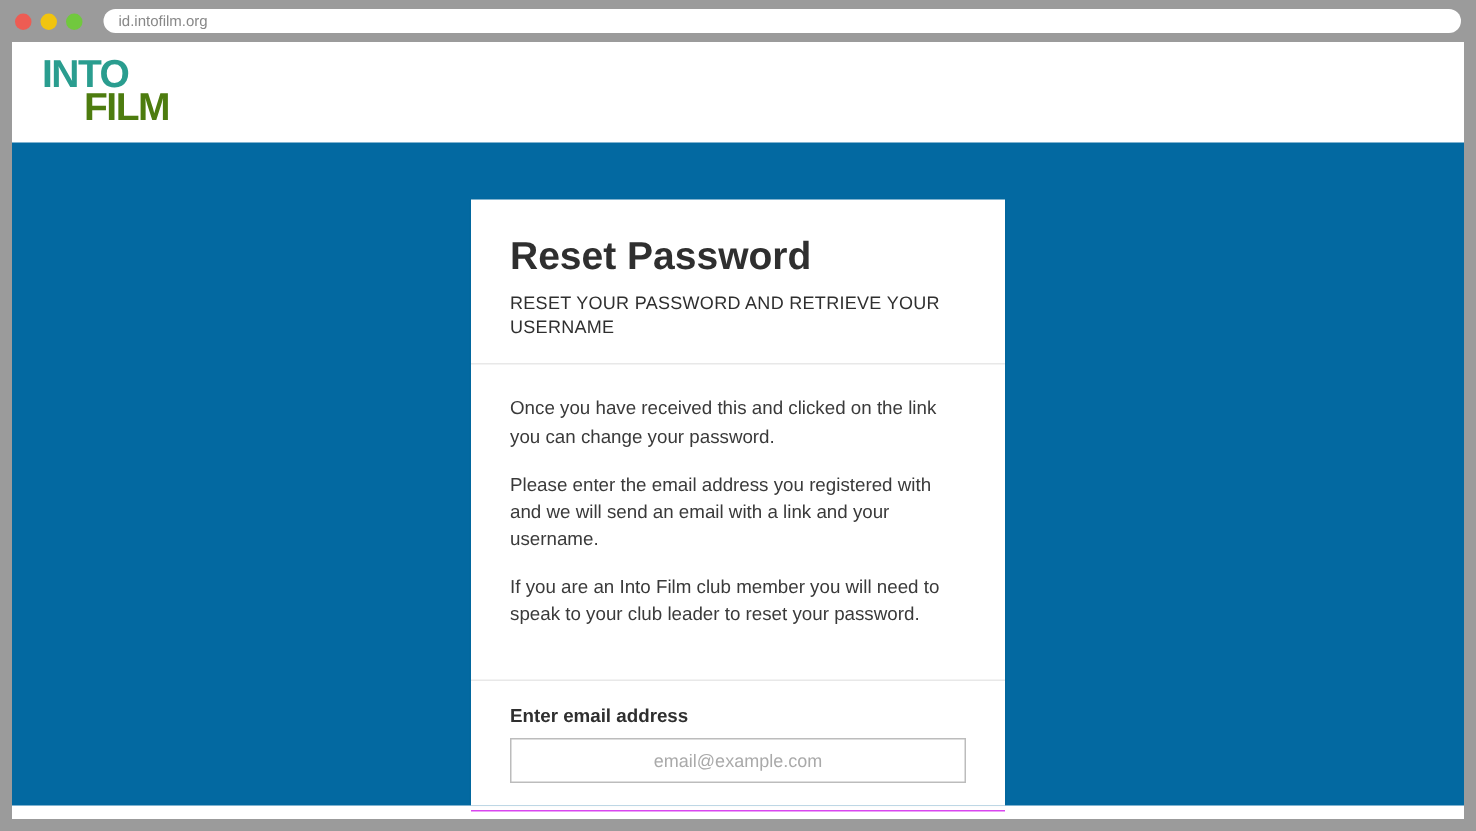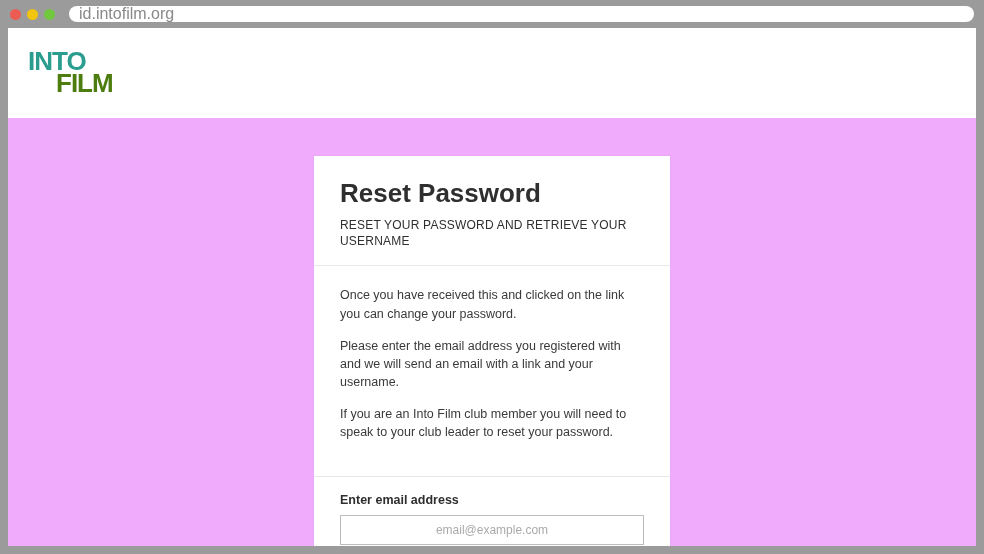--- a/index.html
+++ b/index.html
@@ -32,36 +32,36 @@
     .traffic-green { background: #71c83e; }
     .url-bar {
       flex: 1;
       background: #fff;
       border-radius: 10px;
       height: 16px;
       margin-left: 8px;
       display: flex;
       align-items: center;
       padding: 0 10px;
-      font-size: 16px;
+      font-size: 10px;
       color: #888;
     }
     .viewport {
       background: #9b9b9b;
       padding: 0 8px 8px 8px;
       height: calc(554px - 28px);
     }
     .page {
       background: #fff;
       height: 100%;
       overflow: hidden;
     }
     .header {
       background: #fff;
-      padding: 22px 20px;
+      padding: 10px 20px;
     }
     .logo {
       display: inline-block;
     }
     .logo-into {
       font-family: Arial Black, Arial, sans-serif;
       font-weight: 900;
       font-size: 26px;
       letter-spacing: -1px;
       color: #2a9d8f;
@@ -70,21 +70,21 @@
     .logo-film {
       font-family: Arial Black, Arial, sans-serif;
       font-weight: 700;
       font-size: 26px;
       letter-spacing: -1px;
       color: #4d7c0f;
       margin-left: 28px;
       line-height: 0.85;
     }
     .content-area {
-      background: #f0abfc;
+      background: #0369a1;
       height: calc(100% - 76px);
       display: flex;
       justify-content: center;
       padding-top: 38px;
     }
     .card {
       background: #fff;
       width: 356px;
       box-shadow: 0 0 2px rgba(0,0,0,0.05);
     }
@@ -113,21 +113,21 @@
       font-size: 12.5px;
       color: #3a3a3a;
       line-height: 1.45;
       margin-bottom: 14px;
     }
     .card-body p:last-child {
       margin-bottom: 17px;
     }
     .card-form {
       padding: 16px 26px 18px 26px;
-      border-bottom: 3px solid #d946ef;
+      border-bottom: 1px solid #d946ef;
     }
     .form-label {
       font-size: 12.5px;
       font-weight: 700;
       color: #2f2f2f;
       display: block;
       margin-bottom: 8px;
     }
     .form-input {
       width: 100%;

